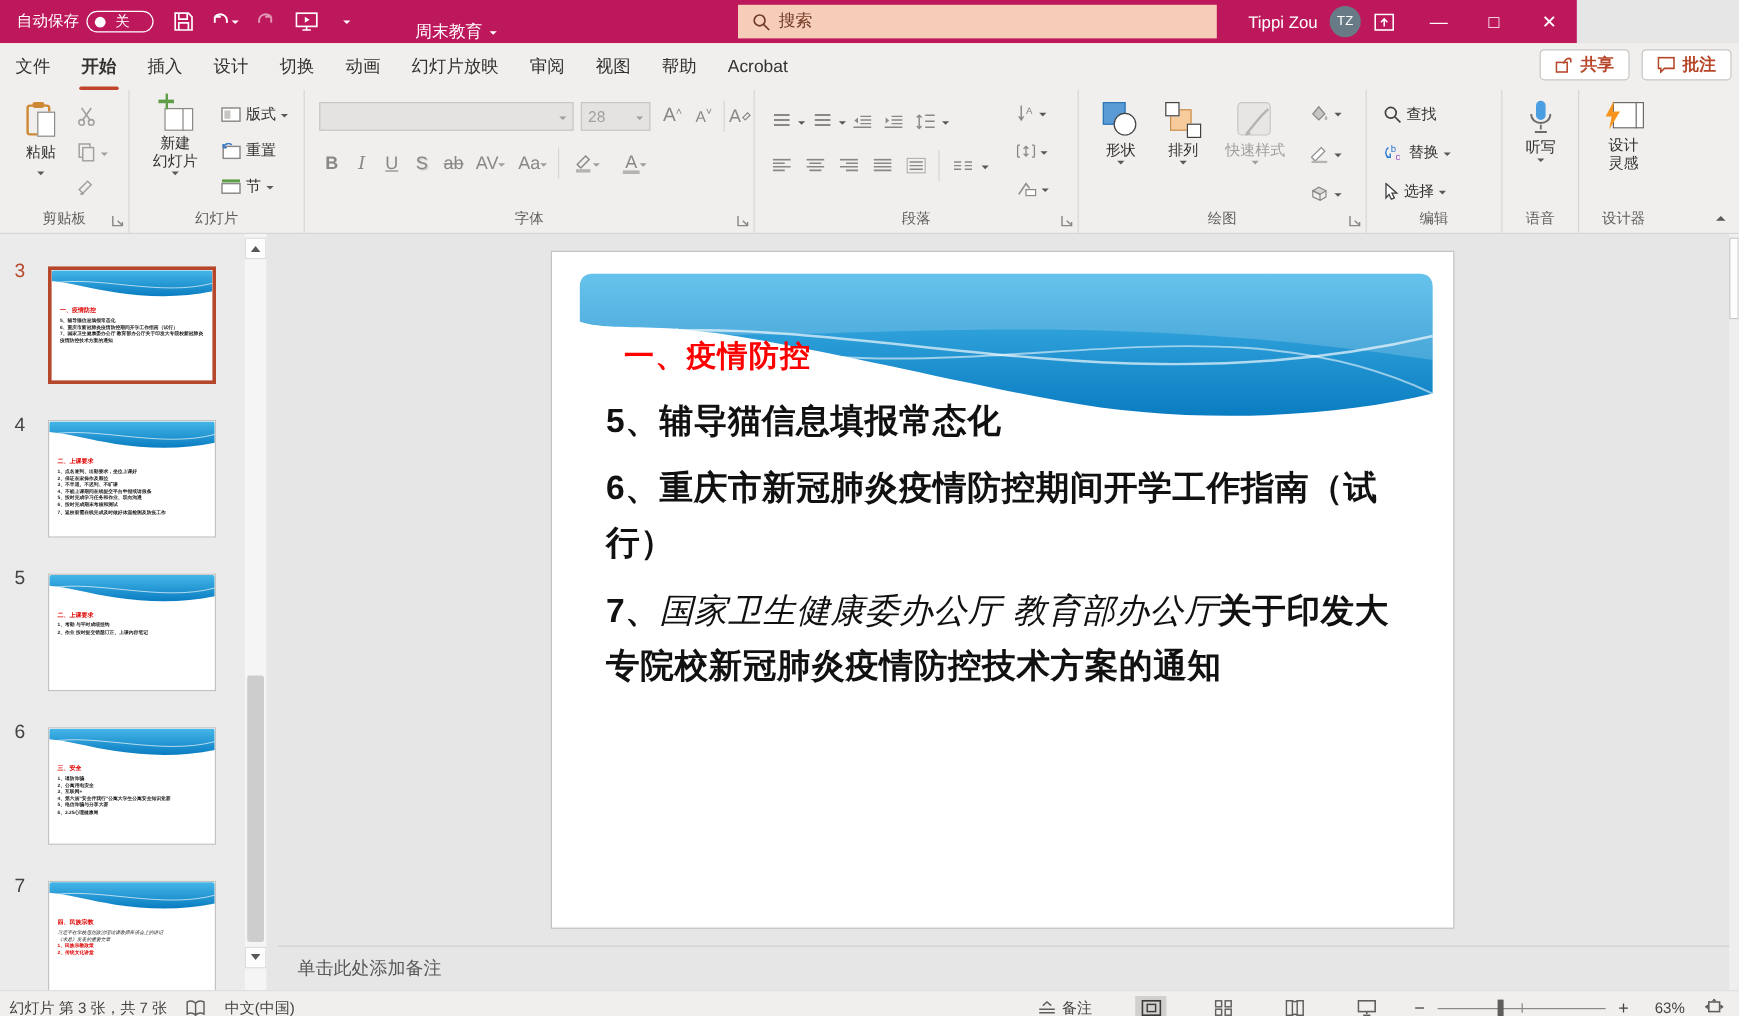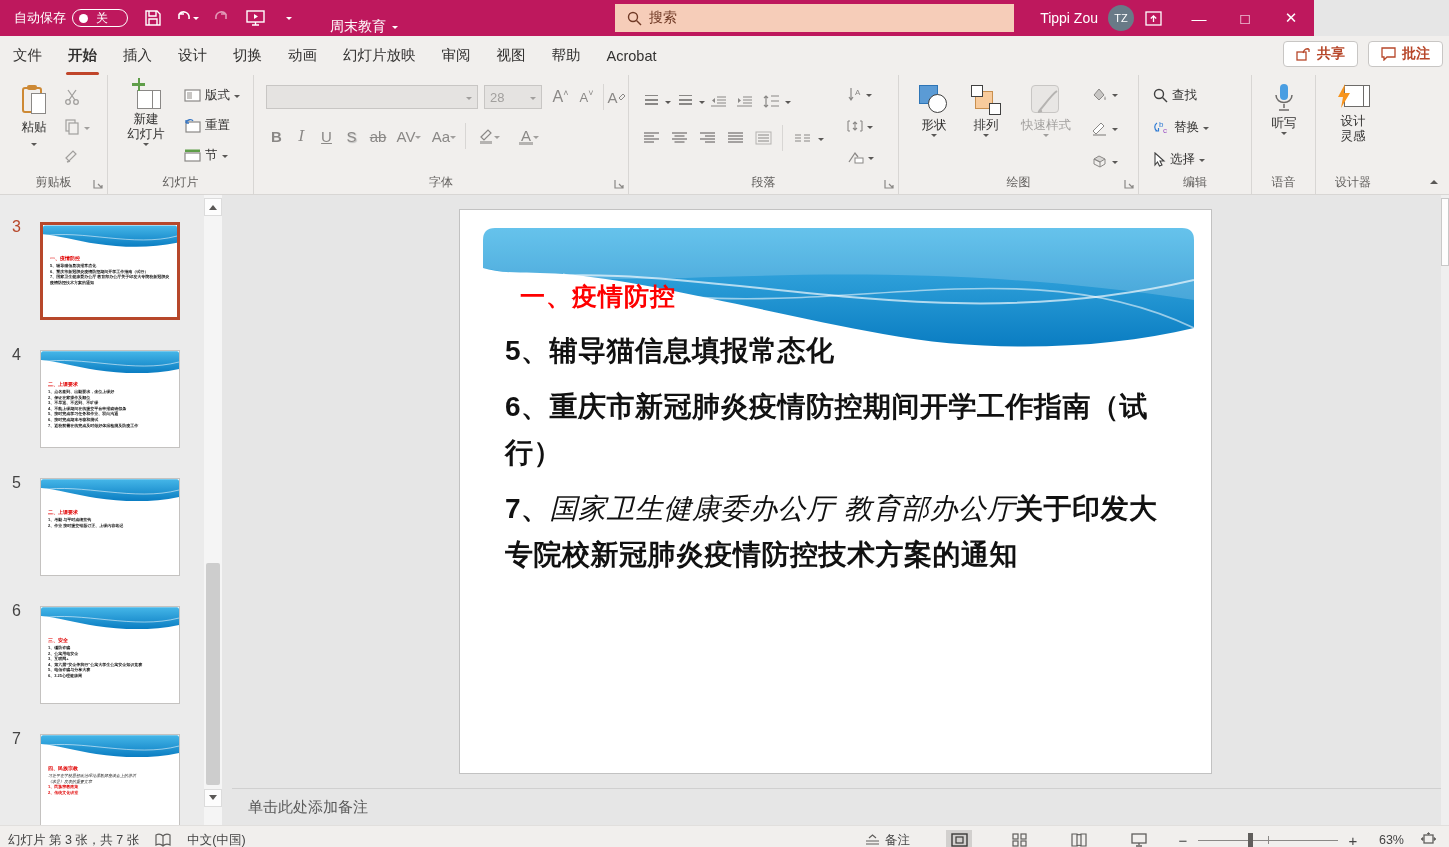--- a/index.html
+++ b/index.html
@@ -9,21 +9,21 @@
   
   #titlebar { position:absolute; top:0; left:0; width:1314px; height:36px; background:#be185d; display:flex; align-items:flex-end; color:#fff; }
   .tb-item { display:flex; align-items:center; height:36px; padding:0 8px; }
   #autosave { font-size:13px; gap:6px; padding-left:14px; }
   #autosave-toggle { width:56px; height:18px; border:1.5px solid #fff; border-radius:10px; display:flex; align-items:center; padding:0 6px; gap:8px; }
   #autosave-dot { width:9px; height:9px; border-radius:50%; background:#fff; }
   #autosave-state { font-size:12px; }
   .qat-btn { width:34px; height:36px; display:flex; align-items:center; justify-content:center; cursor:default; }
   .chev { width:0; height:0; border:3.5px solid transparent; border-top-color:#fff; margin-top:4px; }
   .chev.dark { border-top-color:#5a5856; margin-top:5px; }
-  #doc-title { font-size:14px; margin-left:24px; display:flex; align-items:center; gap:6px; }
+  #doc-title { font-size:14px; margin-left:40px; display:flex; align-items:center; gap:6px; }
   #search-box { position:absolute; left:615px; top:4px; width:399px; height:28px; background:#f6cdb9; display:flex; align-items:center; padding-left:34px; gap:10px; color:#703a26; font-size:14px; }
   #search-box svg { position:absolute; left:12px; }
   #user-area { position:absolute; right:180px; top:0; height:36px; display:flex; align-items:center; gap:10px;margin-left:25px; }
   #user-name { font-size:14px; }
   #avatar { width:26px; height:26px; border-radius:50%; background:#697a87; color:#fff; font-size:11px; display:flex; align-items:center; justify-content:center; }
   #win-controls { position:absolute; right:0; top:0; height:36px; display:flex; }
   .win-btn { width:46px; height:36px; display:flex; align-items:center; justify-content:center; font-size:15px; }
 
   
   #tabrow { position:absolute; top:36px; left:0; width:1449px; height:39px; background:#f1efed; display:flex; align-items:center; }

